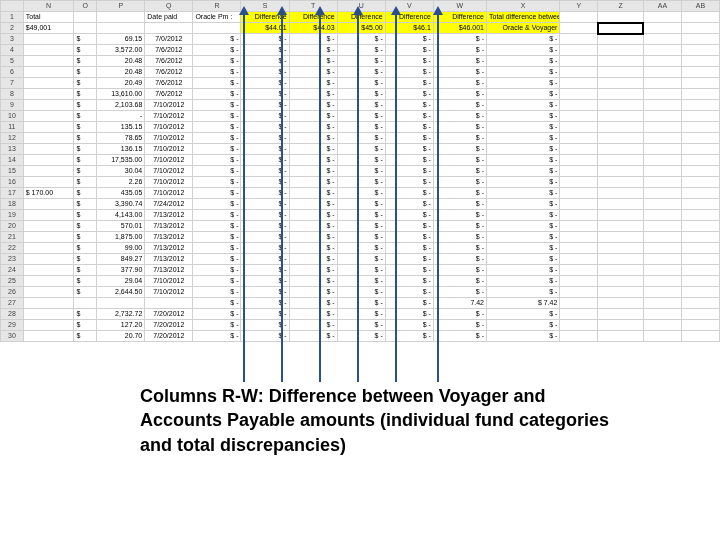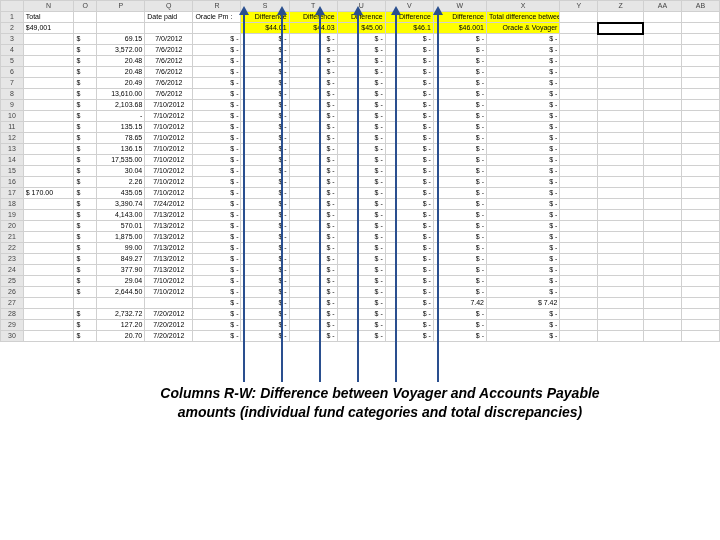--- a/index.html
+++ b/index.html
@@ -74,26 +74,25 @@
     width:0;height:0;
     border-left:5px solid transparent;
     border-right:5px solid transparent;
     border-bottom:9px solid var(--arrow);
   }
 
   .caption{
     position:absolute;
     left:140px; top:384px;
     width:480px;
-    font-size:14px;
+    font-size:18px;
     line-height:1.35;
     font-weight:bold;
-    text-align:center;
+    text-align:left;
     color:#000;
-    font-style:italic;
   }
 </style>
 </head>
 <body>
 <div class="page">
 
 <div class="sheet">
   <table class="grid">
     <colgroup>
       <col class="rownum">

